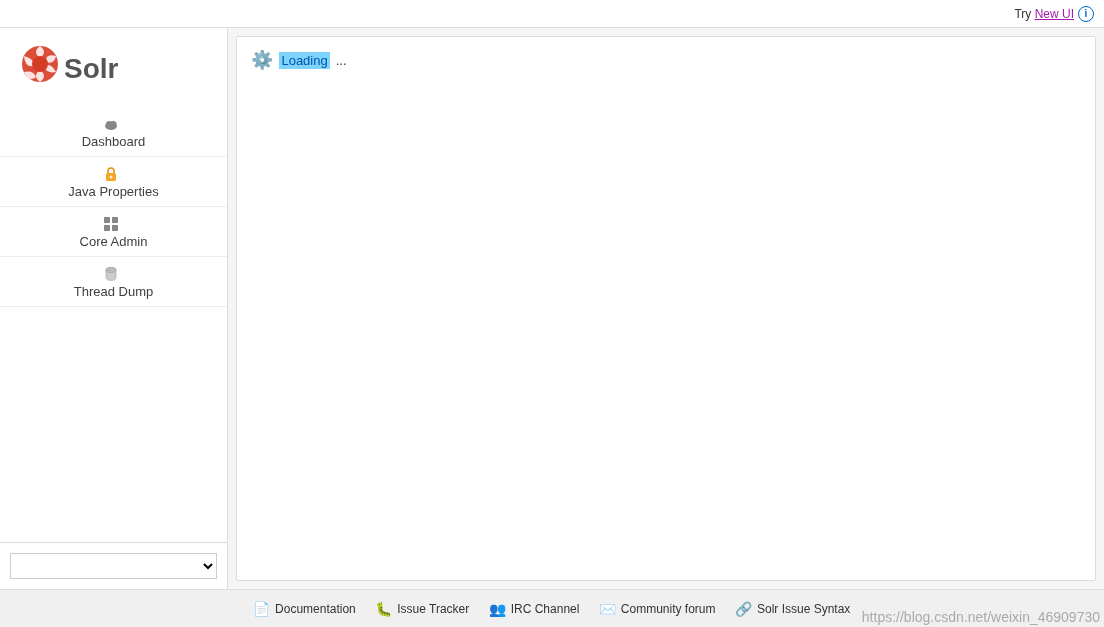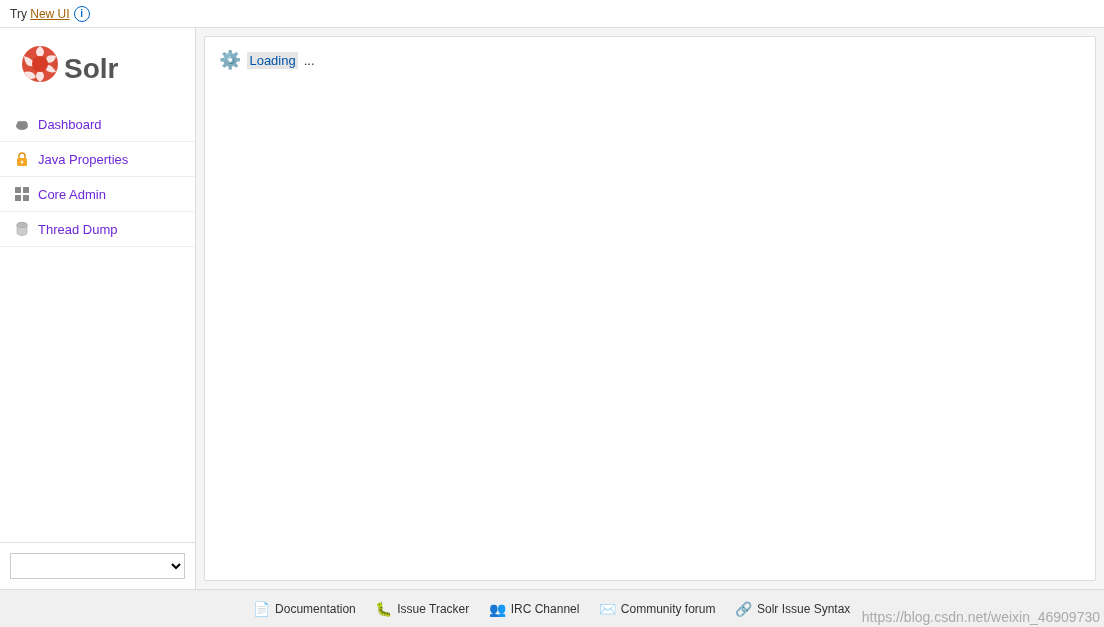--- a/index.html
+++ b/index.html
@@ -12,29 +12,29 @@
       overflow: hidden;
       display: flex;
       flex-direction: column;
     }
 
     
     .top-bar {
       background: #fff;
       border-bottom: 1px solid #ddd;
       display: flex;
-      justify-content: flex-start;
+      justify-content: flex-end;
       align-items: center;
       padding: 4px 10px;
       font-size: 12px;
       color: #333;
       min-height: 28px;
     }
     .top-bar a {
-      color: #a16207;
+      color: #a21caf;
       text-decoration: underline;
       cursor: pointer;
     }
     .top-bar .info-icon {
       display: inline-flex;
       align-items: center;
       justify-content: center;
       width: 16px;
       height: 16px;
       border-radius: 50%;
@@ -48,21 +48,21 @@
 
     
     .main-layout {
       display: flex;
       flex: 1;
       overflow: hidden;
     }
 
     
     .sidebar {
-      width: 196px;
+      width: 228px;
       background: #fff;
       border-right: 1px solid #ddd;
       display: flex;
       flex-direction: column;
       flex-shrink: 0;
     }
 
     .logo-area {
       padding: 12px 16px;
       display: flex;
@@ -78,23 +78,24 @@
     .nav-items {
       list-style: none;
       flex: 1;
     }
 
     .nav-item {
       display: flex;
       align-items: center;
       padding: 7px 12px;
       cursor: pointer;
-      color: #6d28d9;
+      color: #404040;
       font-size: 13px;
       border-bottom: 1px solid #eee;
+      flex-direction: column;
     }
 
     .nav-icon {
       width: 20px;
       height: 20px;
       margin-right: 6px;
       flex-shrink: 0;
       display: inline-flex;
       align-items: center;
       justify-content: center;
@@ -132,21 +133,21 @@
       padding: 12px 14px;
       gap: 6px;
     }
 
     .loading-spinner {
       font-size: 18px;
     }
 
     .loading-text {
       color: #0055aa;
-      background: #e5e5e5;
+      background: #7dd3fc;
       padding: 1px 2px;
       font-size: 13px;
       font-weight: normal;
     }
 
     .loading-dots {
       color: #333;
       font-size: 13px;
     }
 

